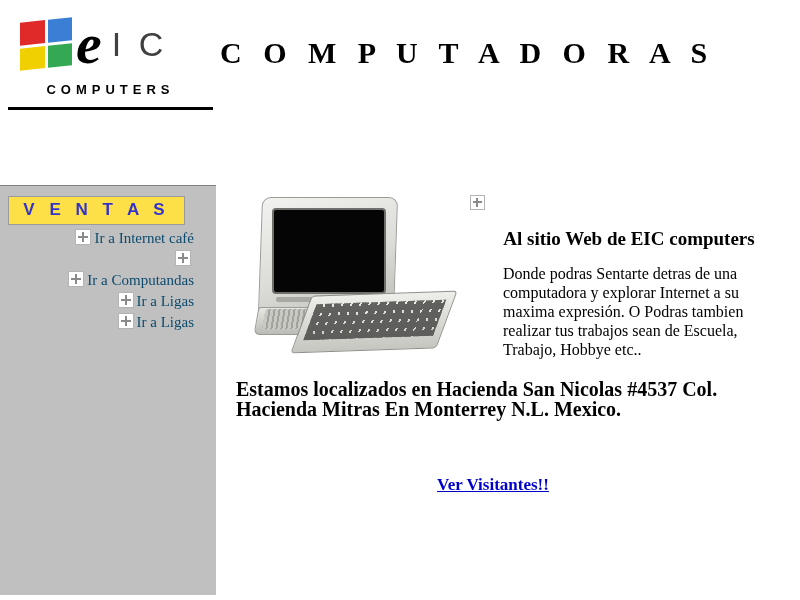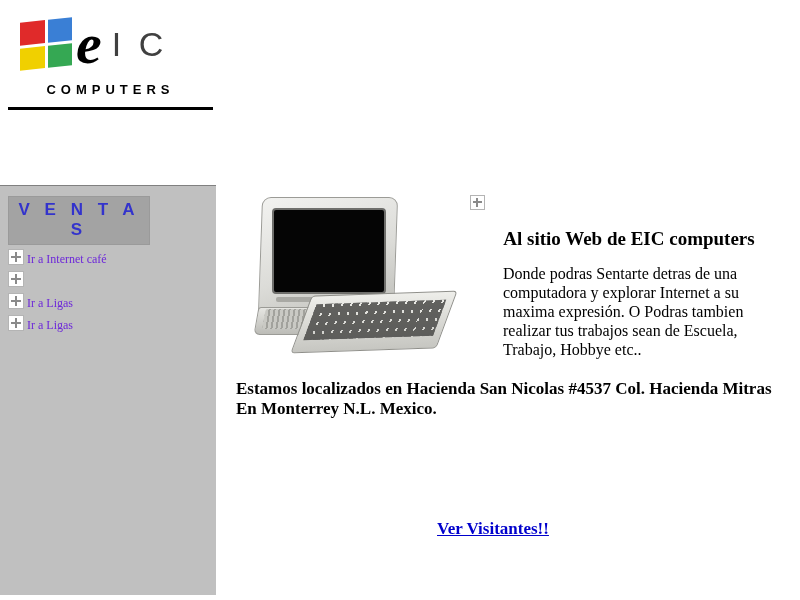--- a/index.html
+++ b/index.html
@@ -102,42 +102,43 @@
   }
   .content {
     flex: 1;
     padding: 6px 10px 0 20px;
     box-sizing: border-box;
     position: relative;
   }
 
   
   .section-banner {
-    width: 142px;
+    width: 177px;
     margin: 4px 0 4px 8px;
-    background: #a3a3a3;
+    background: #fde047;
     border: 1px solid #9a9a9a;
     text-align: center;
     font-family: "Liberation Sans", sans-serif;
     font-weight: bold;
     font-size: 17px;
     letter-spacing: 5px;
     color: #3333cc;
     padding: 3px 0 4px 0;
     box-sizing: border-box;
   }
   .broken-link {
     display: block;
     margin: 3px 0 3px 8px;
     font-family: "Liberation Serif", serif;
-    font-size: 12px;
-    color: #6d28d9;
+    font-size: 15px;
+    color: #0c4a6e;
     text-decoration: none;
     line-height: 18px;
     max-width: 186px;
+    text-align: right;
   }
   .broken-link .bimg {
     display: inline-block;
     width: 14px;
     height: 14px;
     vertical-align: -2px;
     margin-right: 3px;
     background: #ffffff;
     border: 1px solid #b4b4b4;
     position: relative;
@@ -275,29 +276,29 @@
     font-weight: bold;
     margin: 6px 0 14px 0;
   }
   .intro-text {
     font-size: 16px;
     line-height: 19px;
     max-width: 345px;
     margin-left: 35px;
   }
   .address {
-    font-size: 17px;
+    font-size: 20px;
     font-weight: bold;
     line-height: 20px;
     margin-top: 20px;
     max-width: 540px;
   }
   .visitors-wrap {
     text-align: center;
-    margin-top: 100px;
+    margin-top: 56px;
     padding-right: 40px;
   }
   .visitors-link {
     font-size: 17px;
     font-weight: bold;
     color: #0000cc;
     text-decoration: underline;
   }
 </style>
 </head>
@@ -312,36 +313,40 @@
           <i class="wf2"></i>
           <i class="wf3"></i>
           <i class="wf4"></i>
       </span>
       <span class="logo-e">e</span>
       <span class="logo-ic">I C</span>
     </div>
     <div class="logo-sub">COMPUTERS</div>
   </div>
 
+  <div class="site-title">C O M P U T A D O R A S</div>
 </div>
 
 <div class="page">
 
   <div class="sidebar">
 
     <div class="section-banner">V E N T A S</div>
 
     <a href="#" class="broken-link">
       <span class="bimg"></span><span class="txt">Ir a Internet café</span>
     </a>
 
     <a href="#" class="broken-link">
       <span class="bimg"></span>
     </a>
 
+    <a href="#" class="broken-link">
+      <span class="bimg"></span><span class="txt">Ir a Computandas</span>
+    </a>
 
     <a href="#" class="broken-link">
       <span class="bimg"></span><span class="txt">Ir a Ligas</span>
     </a>
 
     <a href="#" class="broken-link">
       <span class="bimg"></span><span class="txt">Ir a Ligas</span>
     </a>
 
   </div>

